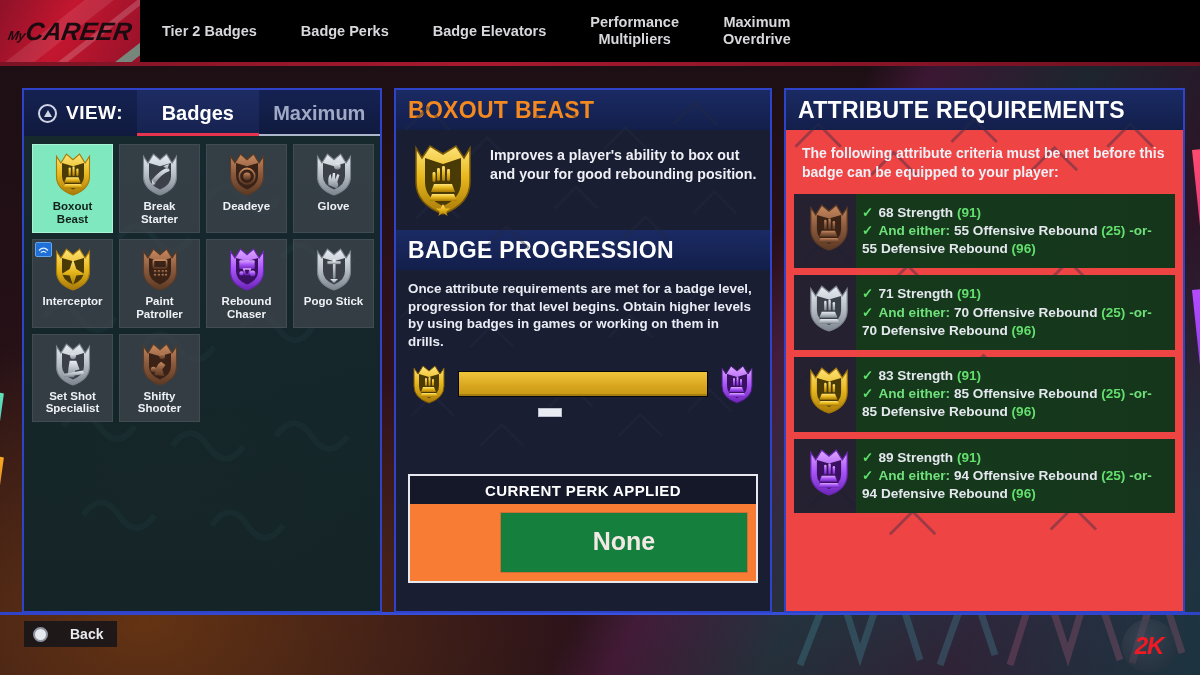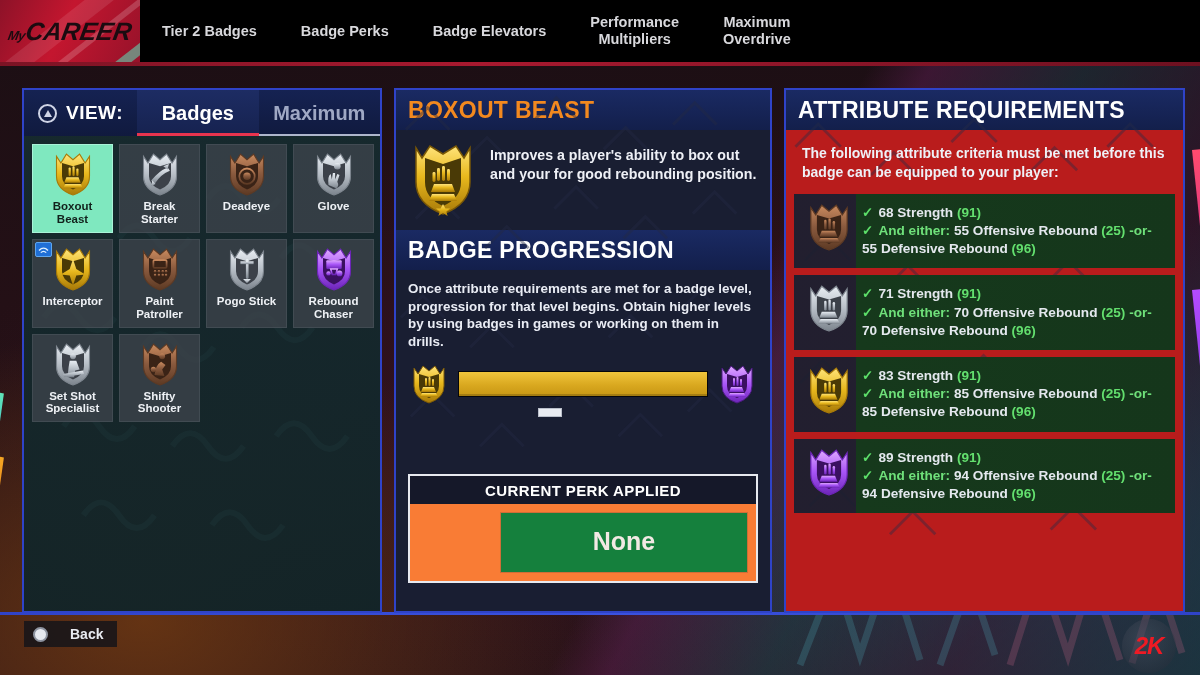--- a/index.html
+++ b/index.html
@@ -212,21 +212,21 @@
     background:#f97c35; padding:8px 8px 8px 26%;
   }
   .perk-value {
     background:#15803d; color:#f2e9e4; font-size:25px; font-weight:700;
     text-align:center; padding:14px 0 16px; border:1px solid #cf6d38;
   }
 
   
   .right-panel {
     flex:1; display:flex; flex-direction:column;
-    border:2px solid #2f43c8; background:#b91c1c; position:relative; overflow:hidden;
+    border:2px solid #2f43c8; background:#ef4444; position:relative; overflow:hidden;
   }
   .req-intro {
     position:relative; z-index:2; color:#eef0f6; font-size:14px; font-weight:700;
     line-height:1.35; padding:14px 16px 12px;
   }
   .req-list { position:relative; z-index:2; padding:0 8px 8px; display:flex; flex-direction:column; gap:7px; }
   .req-row {
     display:flex; align-items:flex-start; gap:10px;
     background: linear-gradient(90deg, rgba(26,31,48,.95) 0%, rgba(26,31,48,.95) 62px, #16391c 62px, #15361b 100%);
     padding:8px 10px 10px; min-height:70px;
@@ -487,57 +487,57 @@
                 </g>
   </svg>
             </span>
             <span class="badge-name">Paint
 Patroller</span>
           </div>
           <div class="badge-cell">
             <span class="badge-art">
               <svg viewBox="0 0 38 40" width="42" height="44">
     <defs>
+                  <linearGradient id="bg7" x1="0" y1="0" x2="0" y2="1">
+      <stop offset="0" stop-color="#dfa8ff"></stop>
+                    <stop offset="48%" stop-color="#a855f7"></stop>
+                    <stop offset="100%" stop-color="#6d25b8"></stop>
+    </linearGradient>
+                </defs>
+    <path d="M4 4 L8 10 L13 2 L19 7 L25 2 L30 10 L34 4 L34 22 Q34 34 19 39 Q4 34 4 22 Z" fill="url(#bg7)" stroke="#6d25b8" stroke-width="1"></path>
+    <path d="M9 10 L19 13 L29 10 L29 22 Q29 30 19 34 Q9 30 9 22 Z" fill="#3a1060"></path>
+    <rect x="12" y="12" width="14" height="8" rx="1" fill="url(#bg7)"></rect>
+                <path d="M16 20 h6 l-1.4 5 h-3.2 z" fill="none" stroke="url(#bg7)" stroke-width="1.4"></path>
+                <circle cx="24" cy="24" r="2.6" fill="url(#bg7)"></circle>
+                <circle cx="14" cy="24" r="2" fill="url(#bg7)"></circle>
+  </svg>
+            </span>
+            <span class="badge-name">Rebound
+Chaser</span>
+          </div>
+          <div class="badge-cell">
+            <span class="badge-art">
+              <svg viewBox="0 0 38 40" width="42" height="44">
+    <defs>
                   <linearGradient id="bg6" x1="0" y1="0" x2="0" y2="1">
       <stop offset="0" stop-color="#e9eef3"></stop>
                     <stop offset="48%" stop-color="#b9c0c8"></stop>
                     <stop offset="100%" stop-color="#7d858e"></stop>
     </linearGradient>
                 </defs>
     <path d="M4 4 L8 10 L13 2 L19 7 L25 2 L30 10 L34 4 L34 22 Q34 34 19 39 Q4 34 4 22 Z" fill="url(#bg6)" stroke="#7d858e" stroke-width="1"></path>
     <path d="M9 10 L19 13 L29 10 L29 22 Q29 30 19 34 Q9 30 9 22 Z" fill="#3c4149"></path>
     <g fill="url(#bg6)">
                   <rect x="18" y="11" width="2.4" height="18" rx="1"></rect>
                   <path d="M13 13 h12 v2.6 h-12 z"></path>
                   <path d="M15.5 29 h7 l-3.5 4 z"></path>
                 </g>
   </svg>
             </span>
             <span class="badge-name">Pogo Stick</span>
-          </div>
-          <div class="badge-cell">
-            <span class="badge-art">
-              <svg viewBox="0 0 38 40" width="42" height="44">
-    <defs>
-                  <linearGradient id="bg7" x1="0" y1="0" x2="0" y2="1">
-      <stop offset="0" stop-color="#dfa8ff"></stop>
-                    <stop offset="48%" stop-color="#a855f7"></stop>
-                    <stop offset="100%" stop-color="#6d25b8"></stop>
-    </linearGradient>
-                </defs>
-    <path d="M4 4 L8 10 L13 2 L19 7 L25 2 L30 10 L34 4 L34 22 Q34 34 19 39 Q4 34 4 22 Z" fill="url(#bg7)" stroke="#6d25b8" stroke-width="1"></path>
-    <path d="M9 10 L19 13 L29 10 L29 22 Q29 30 19 34 Q9 30 9 22 Z" fill="#3a1060"></path>
-    <rect x="12" y="12" width="14" height="8" rx="1" fill="url(#bg7)"></rect>
-                <path d="M16 20 h6 l-1.4 5 h-3.2 z" fill="none" stroke="url(#bg7)" stroke-width="1.4"></path>
-                <circle cx="24" cy="24" r="2.6" fill="url(#bg7)"></circle>
-                <circle cx="14" cy="24" r="2" fill="url(#bg7)"></circle>
-  </svg>
-            </span>
-            <span class="badge-name">Rebound
-Chaser</span>
           </div>
           <div class="badge-cell">
             <span class="badge-art">
               <svg viewBox="0 0 38 40" width="42" height="44">
     <defs>
                   <linearGradient id="bg8" x1="0" y1="0" x2="0" y2="1">
       <stop offset="0" stop-color="#e9eef3"></stop>
                     <stop offset="48%" stop-color="#b9c0c8"></stop>
                     <stop offset="100%" stop-color="#7d858e"></stop>
     </linearGradient>

